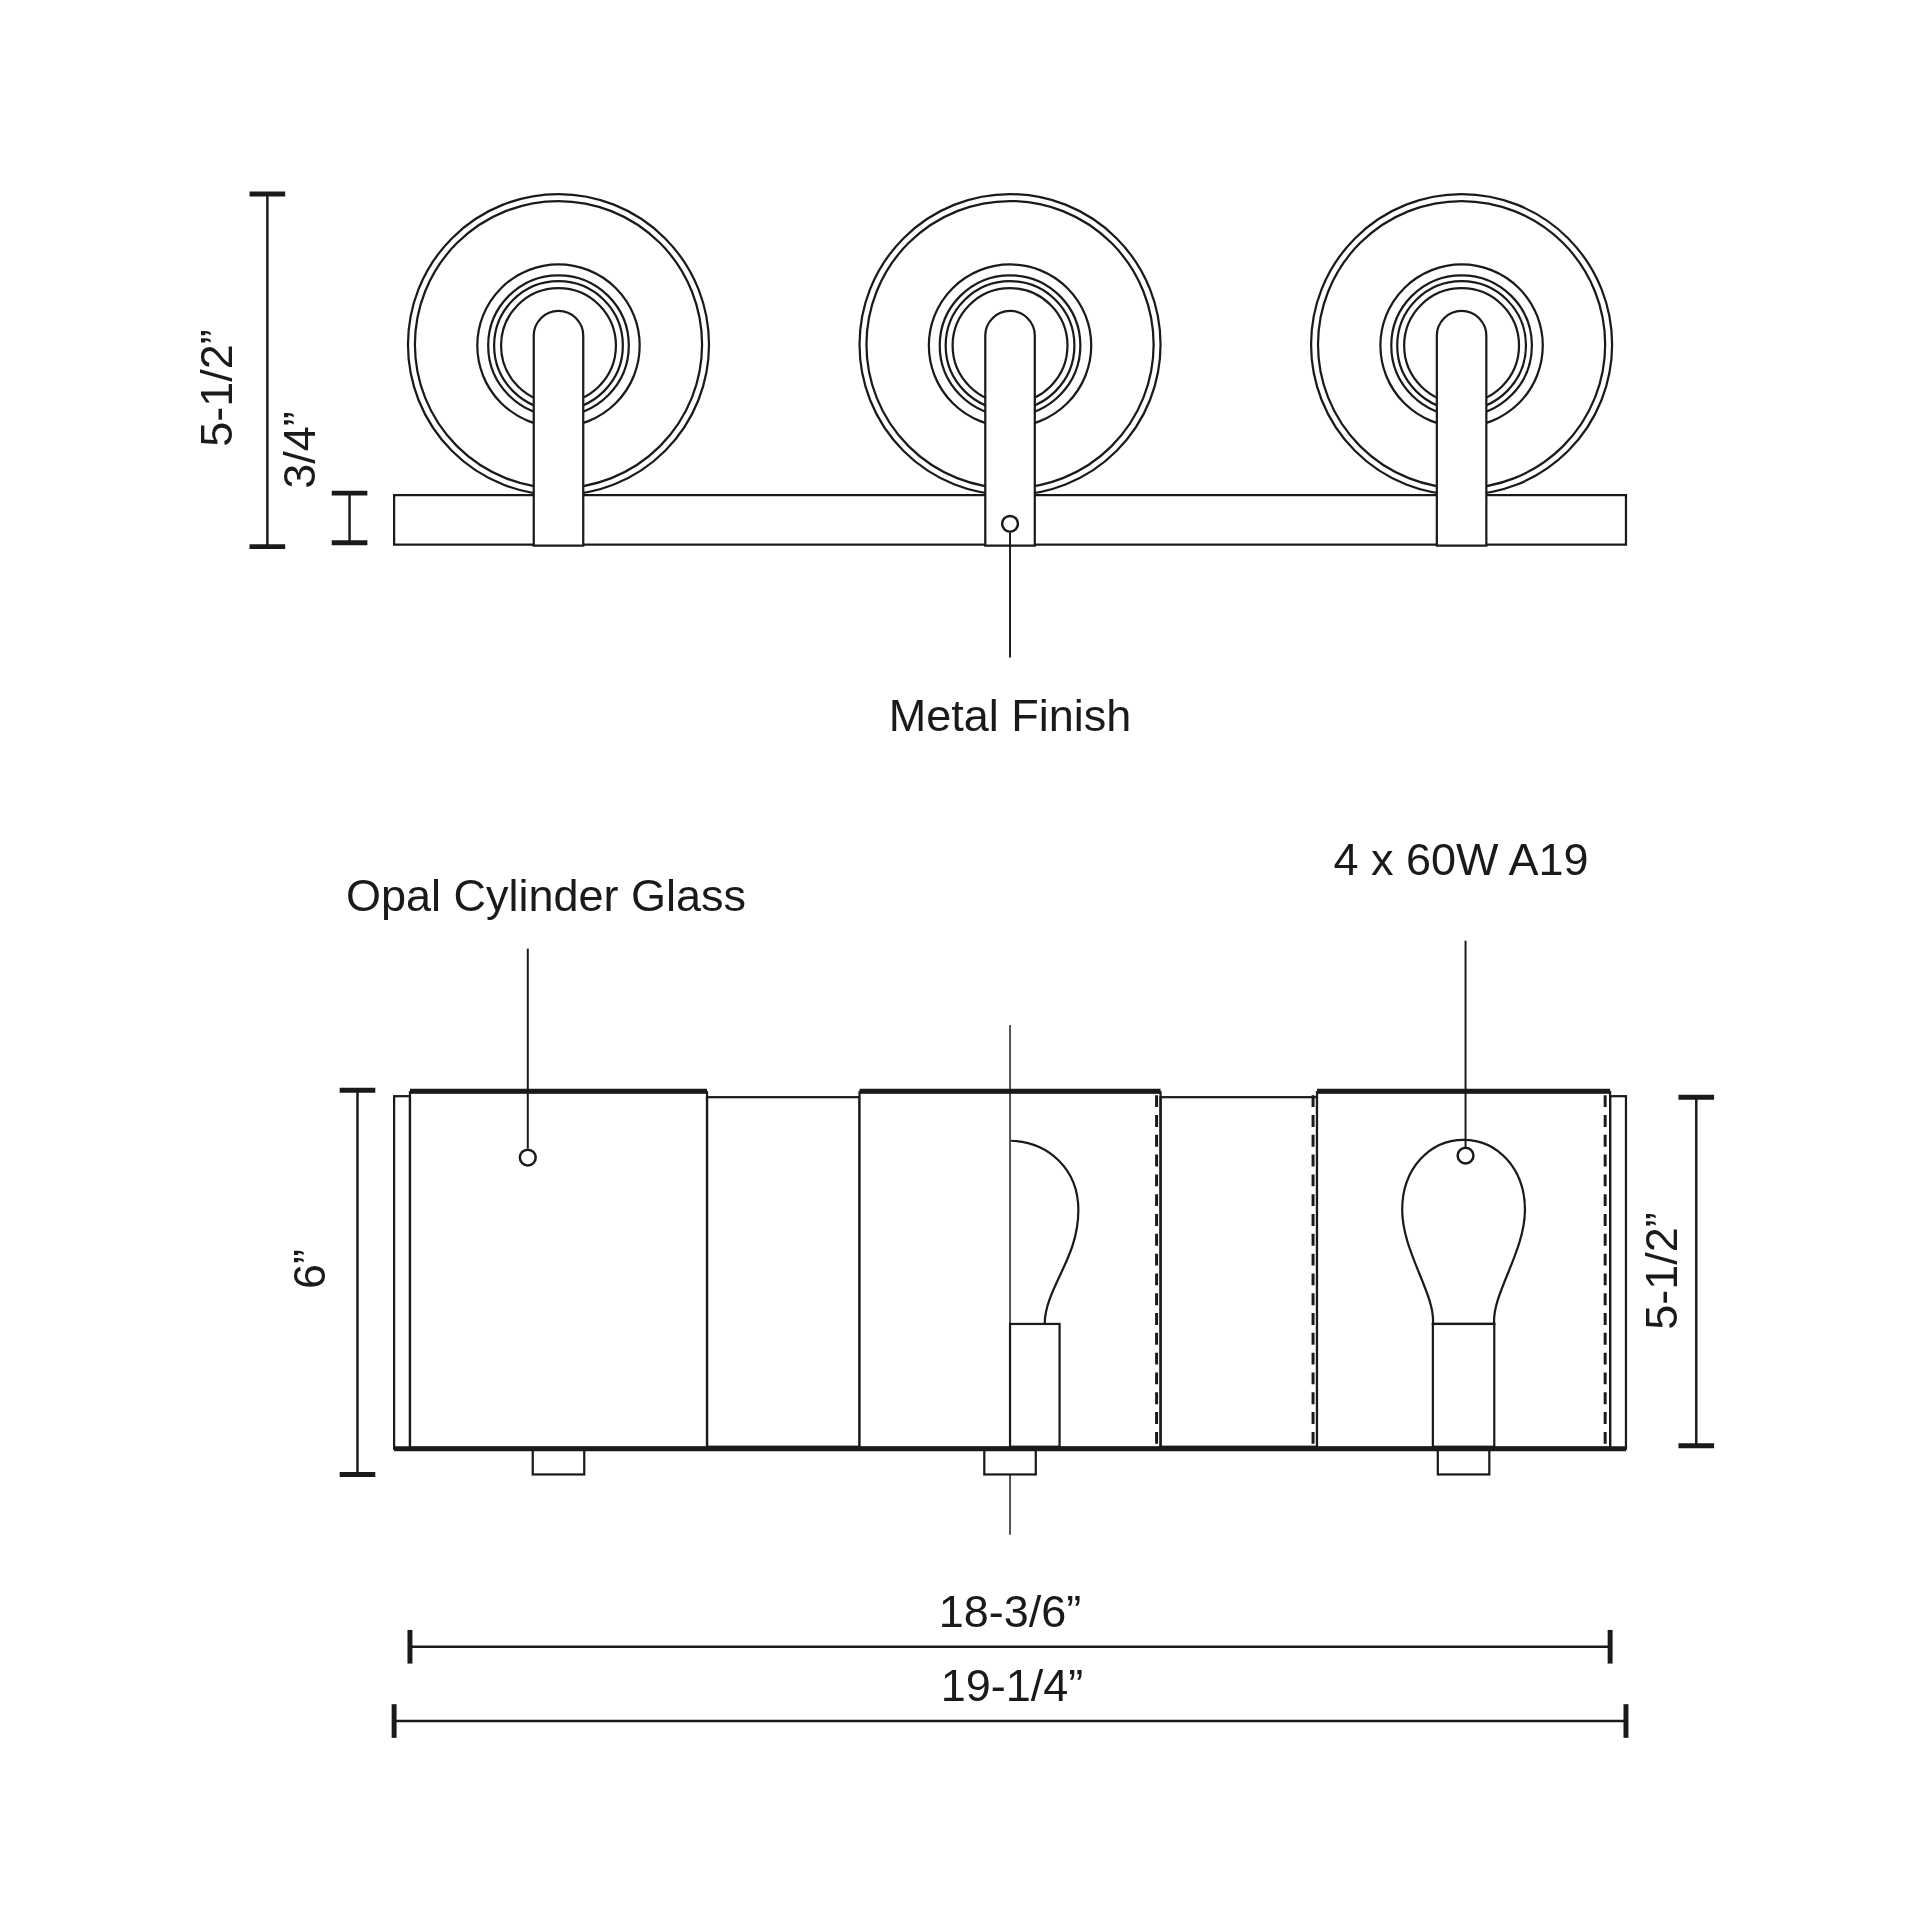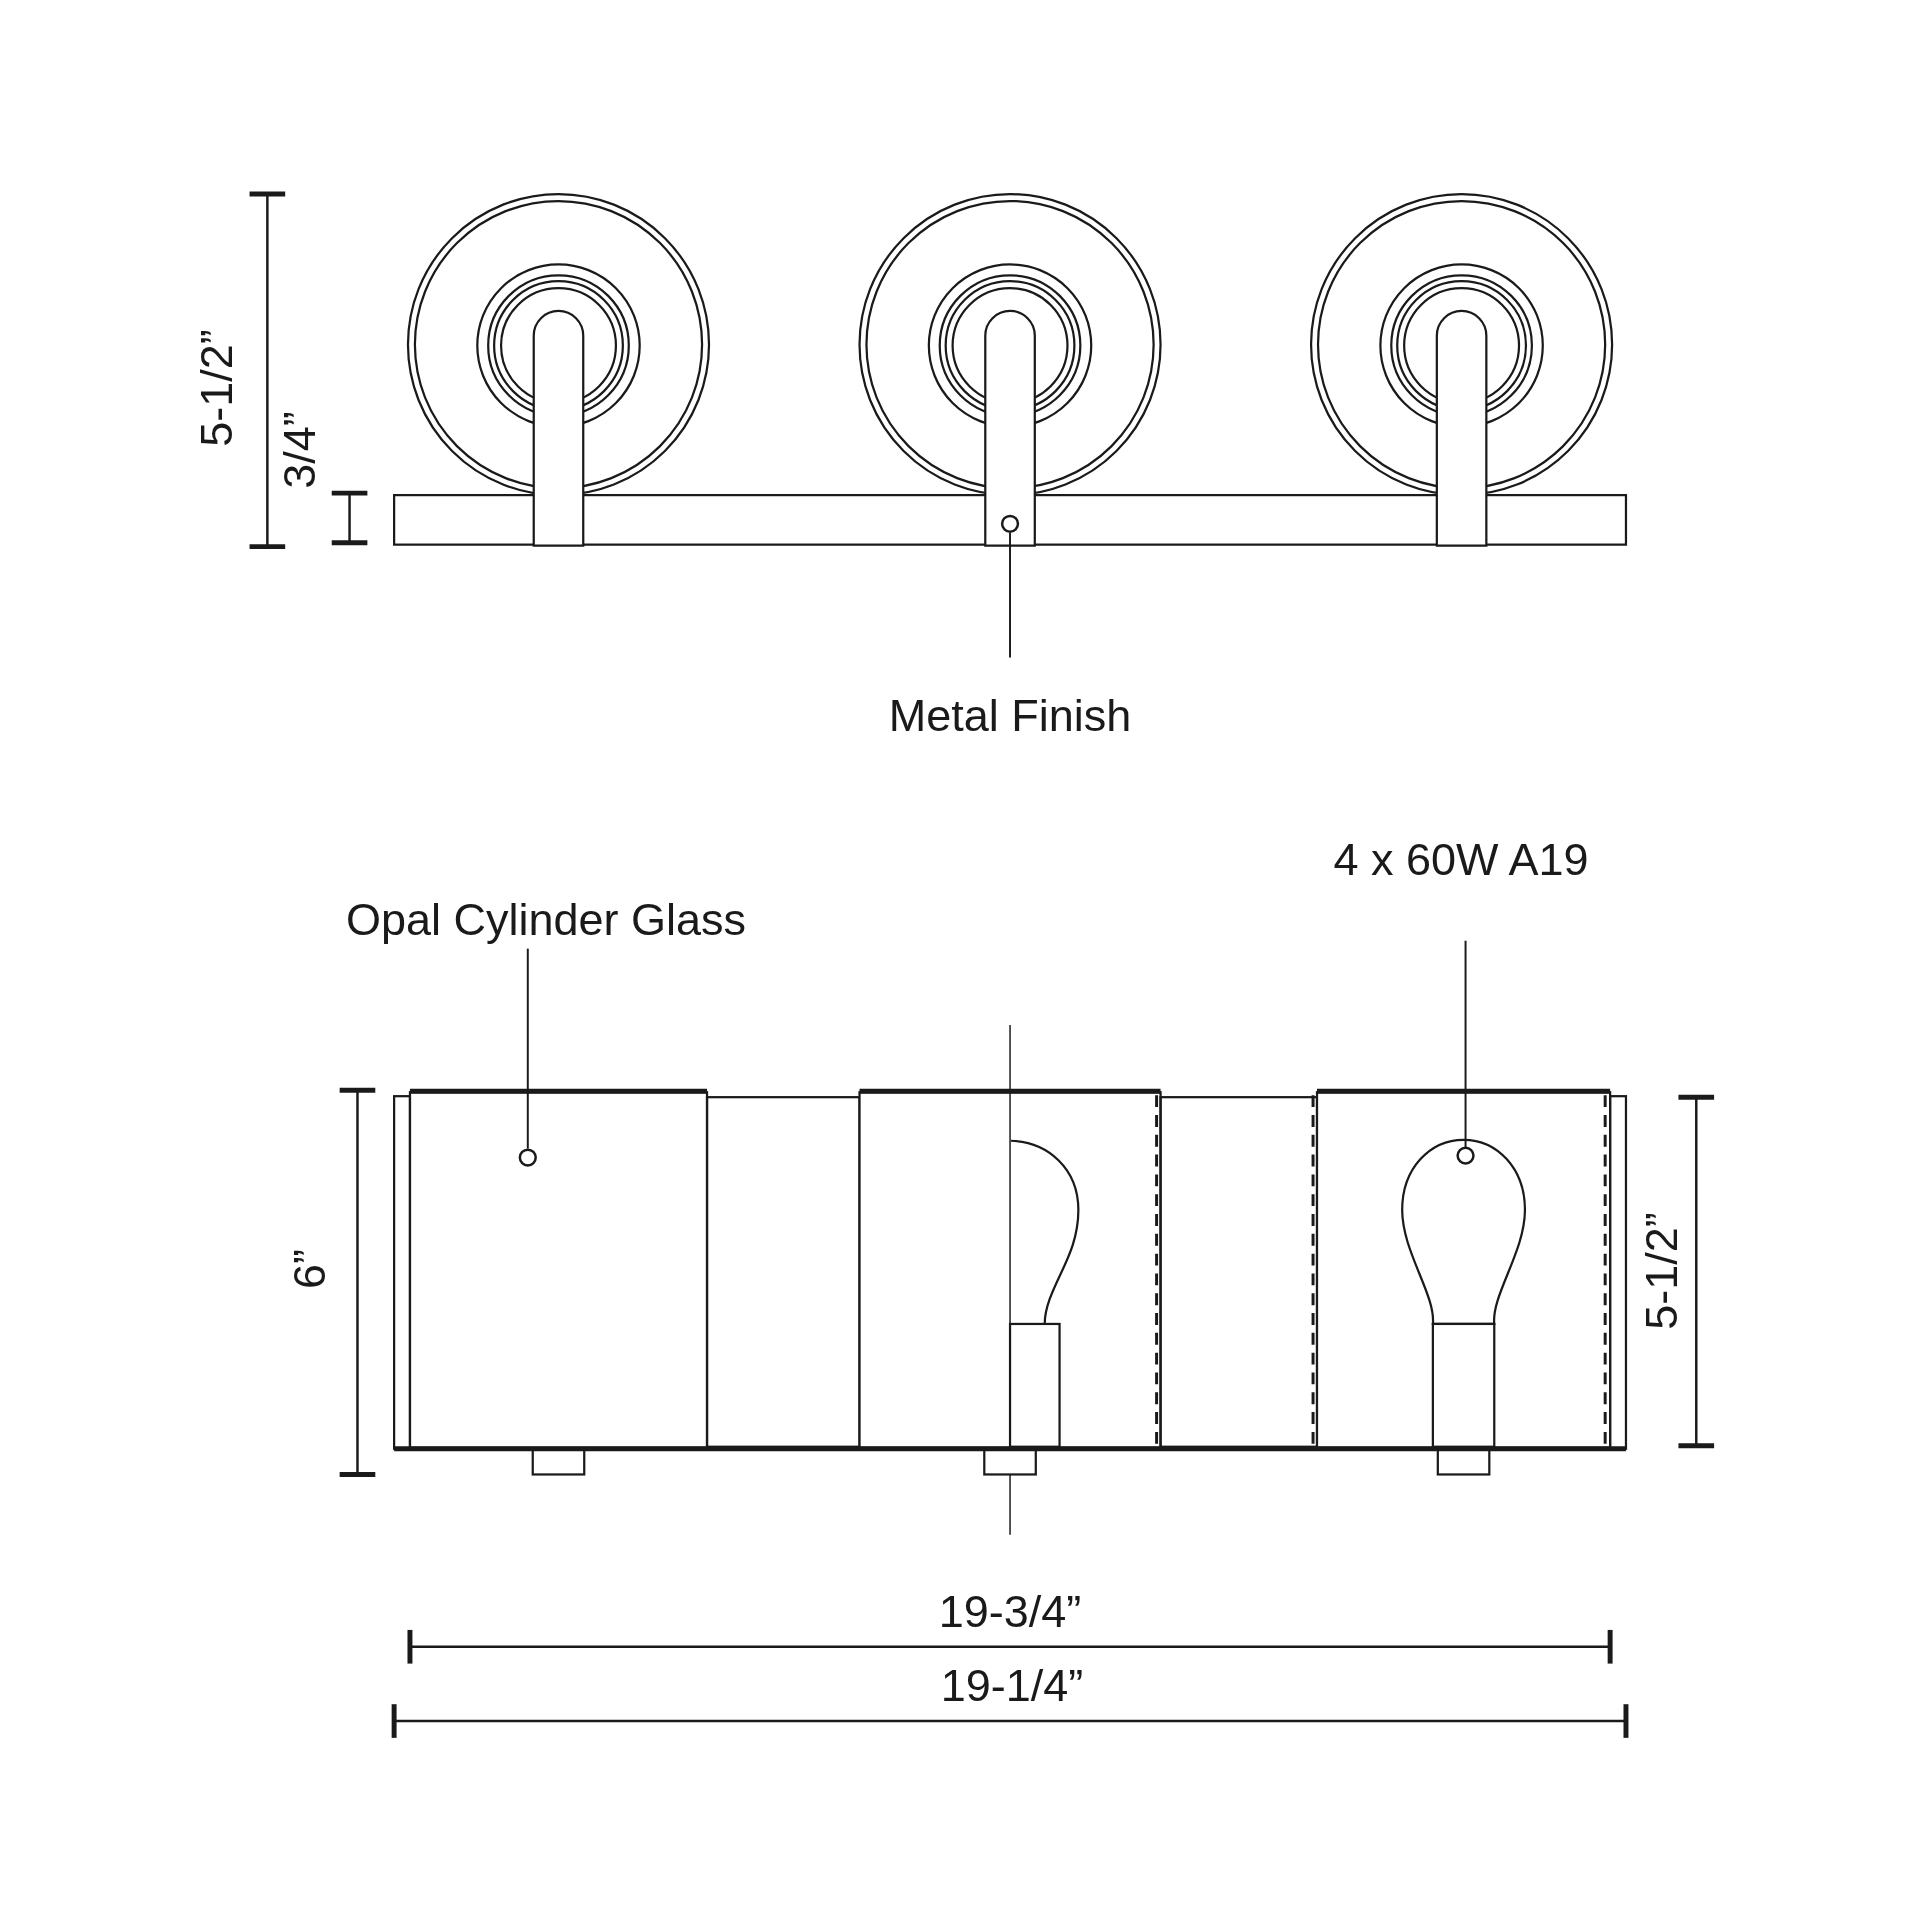--- a/index.html
+++ b/index.html
@@ -165,22 +165,22 @@
         <line class="leader" x1="1480" y1="950" x2="1480" y2="1159"></line>
         <circle class="dot" cx="1480" cy="1167" r="8"></circle>
       </g>
     </g>
   </svg>
 
   <div class="label rot" style="left:217px;top:388px;">5-1/2”</div>
   <div class="label rot" style="left:300px;top:450px;">3/4”</div>
   <div class="label" style="left:1010px;top:716px;">Metal Finish</div>
 
-  <div class="label" style="left:546px;top:920px;">Opal Cylinder Glass</div>
+  <div class="label" style="left:546px;top:896px;">Opal Cylinder Glass</div>
   <div class="label" style="left:1461px;top:860px;">4 x 60W A19</div>
 
   <div class="label rot" style="left:310px;top:1269px;">6”</div>
   <div class="label rot" style="left:1662px;top:1271px;">5-1/2”</div>
-  <div class="label" style="left:1010px;top:1612px;">19-3/4”</div>
+  <div class="label" style="left:1010px;top:1612px;">18-3/6”</div>
   <div class="label" style="left:1012px;top:1686px;text-align:right;">19-1/4”</div>
 
 </div>
 
 
 </body></html>

